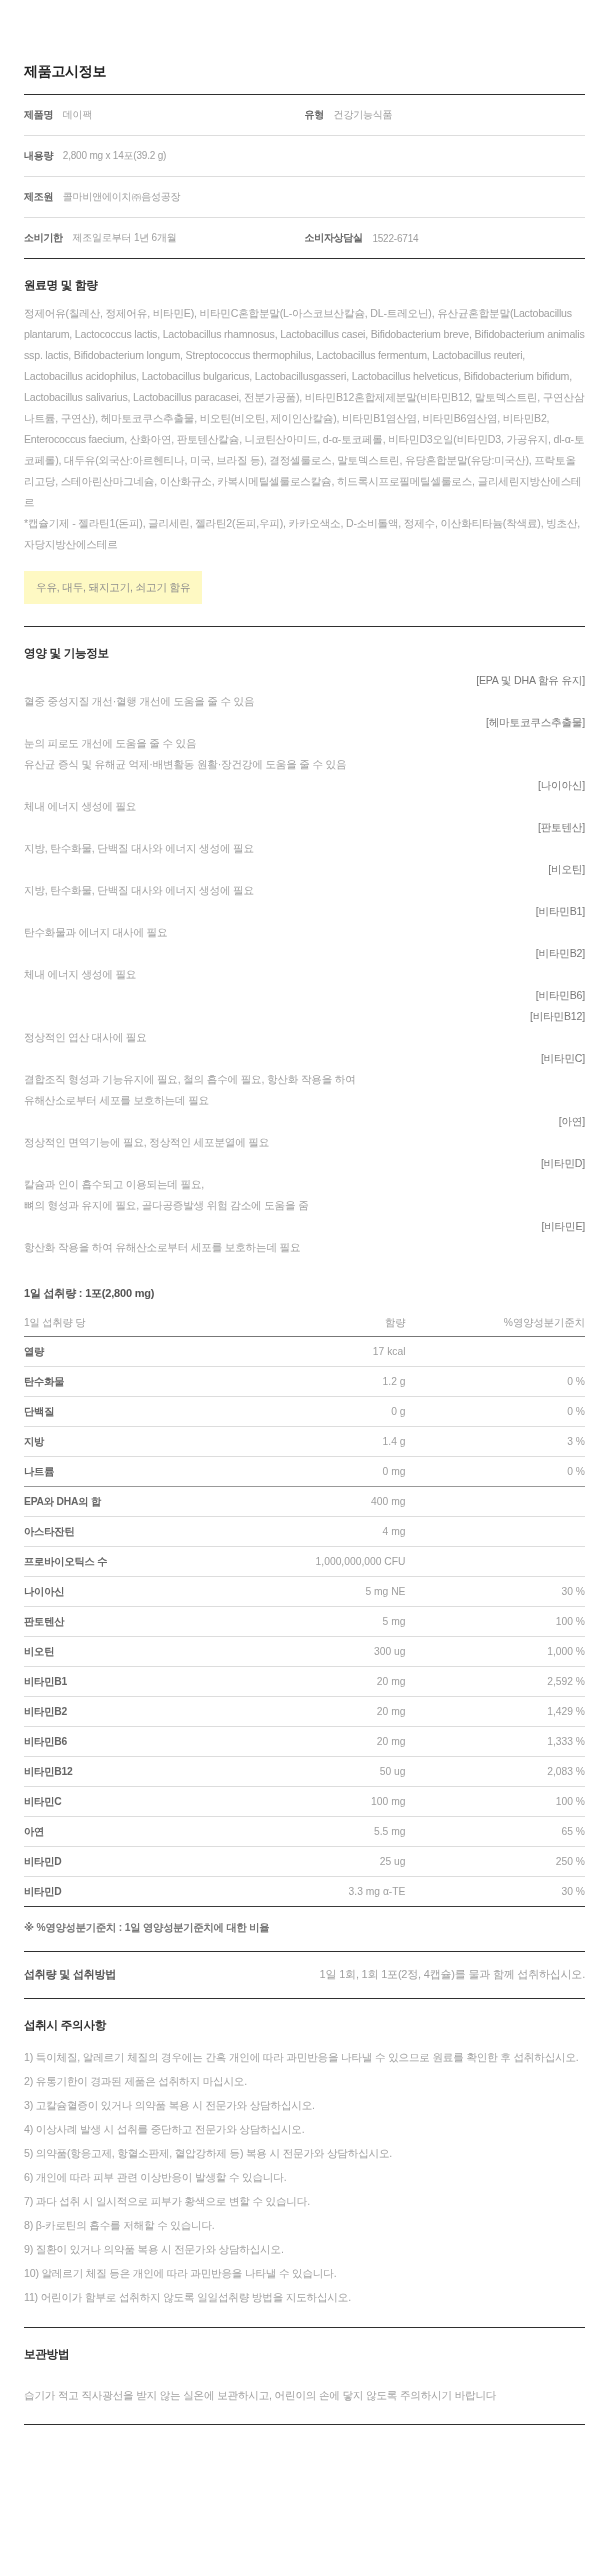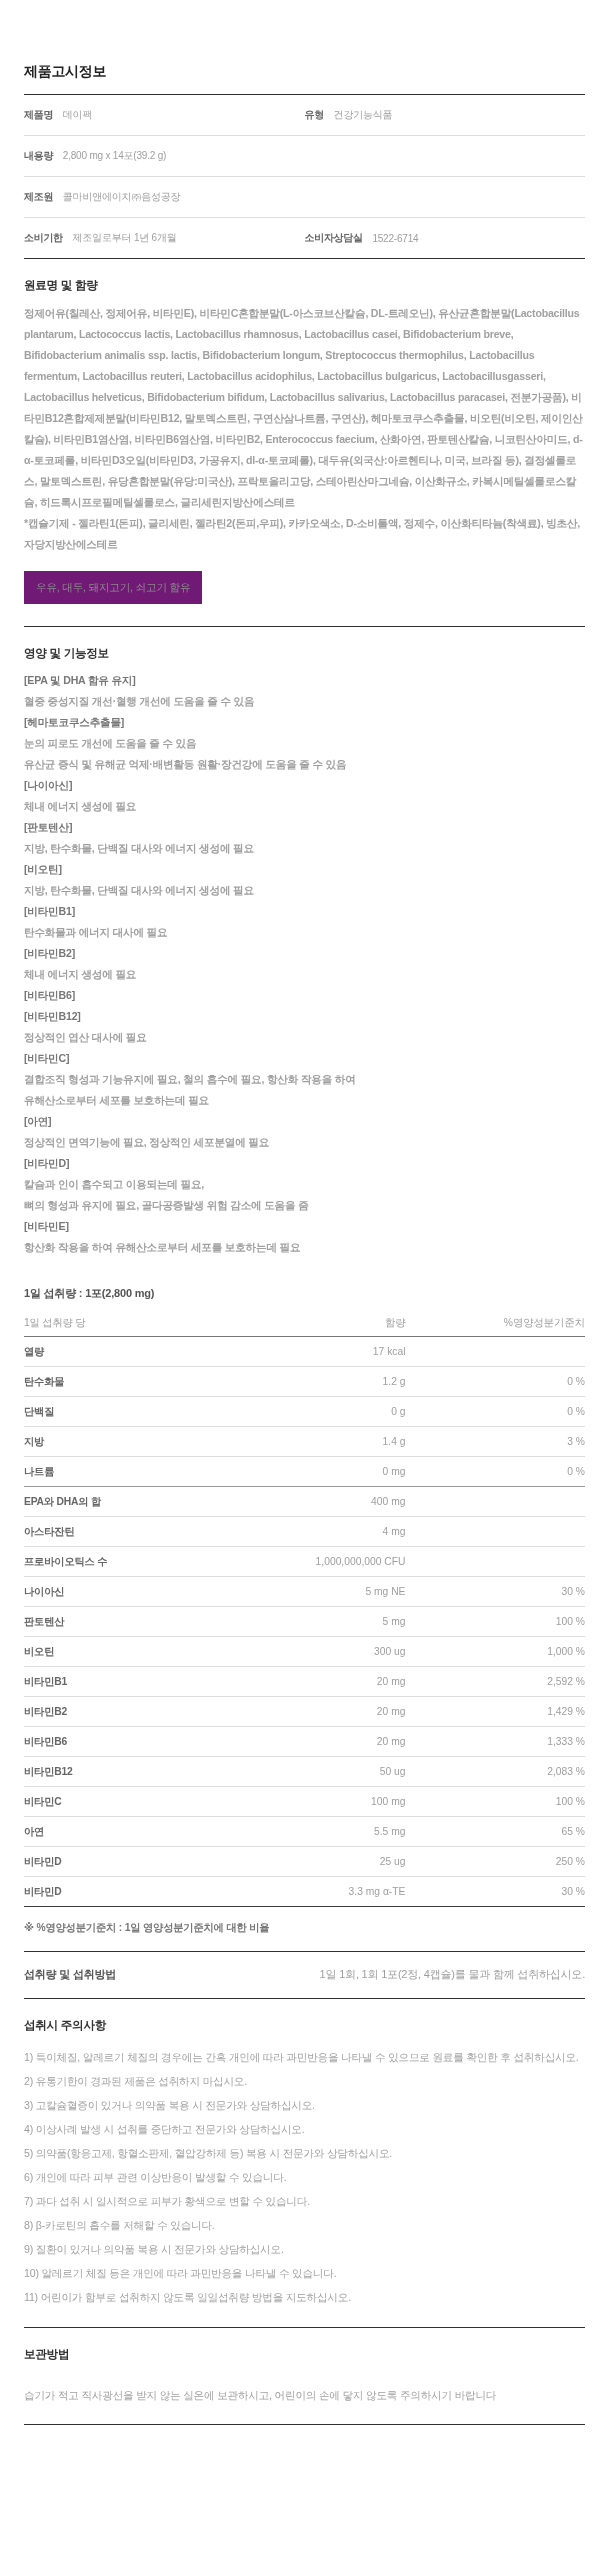--- a/index.html
+++ b/index.html
@@ -31,31 +31,31 @@
 
   section{display:block;}
   .sec-title{
     font-size:11.6px;font-weight:bold;color:#333;
     margin:19px 0 0 0;letter-spacing:-0.3px;
   }
   .body-text{
     font-size:10.6px;line-height:21px;color:#a0a0a0;
     margin:9.7px 0 0 0;letter-spacing:-0.2px;
   }
-  .pre{white-space:pre-line;font-weight:bold;}
+  .pre{white-space:pre-line;}
 
   .allergen{
-    display:inline-block;background:#701a75;color:#8d8d8d;
+    display:inline-block;background:#fef9c3;color:#8d8d8d;
     font-size:10.6px;padding:9.7px 12px;margin:16px 0 22px 0;
     letter-spacing:-0.2px;
   }
 
   
   .fn-list{margin-top:8.5px;font-size:10.6px;line-height:21px;}
-  .fn-name{font-weight:bold;color:#777;letter-spacing:-0.2px;}
+  .fn-name{font-weight:normal;color:#777;letter-spacing:-0.2px;text-align:right;}
   .fn-desc{color:#a0a0a0;letter-spacing:-0.2px;}
 
   
   .nut-title{
     font-size:11px;font-weight:bold;color:#555;
     margin:28px 0 0 0;letter-spacing:-0.2px;
   }
   .nut-table{margin-top:9.7px;border-bottom:1.8px solid #3a3a3a;}
   .t-row{
     display:flex;align-items:center;height:29px;

